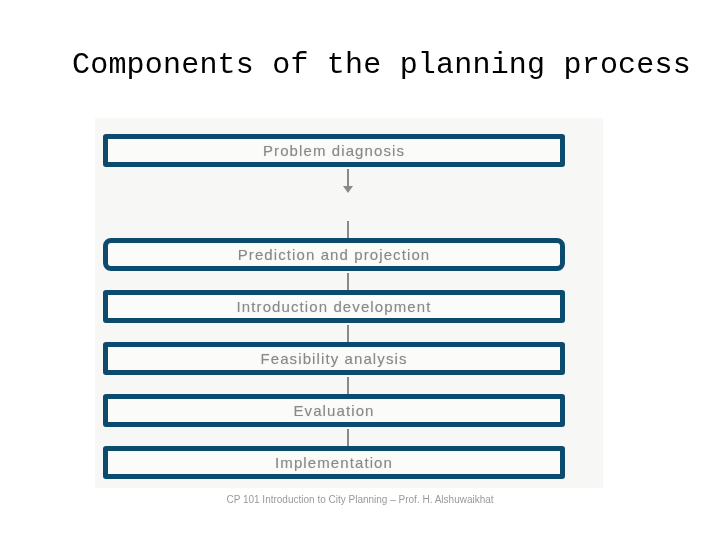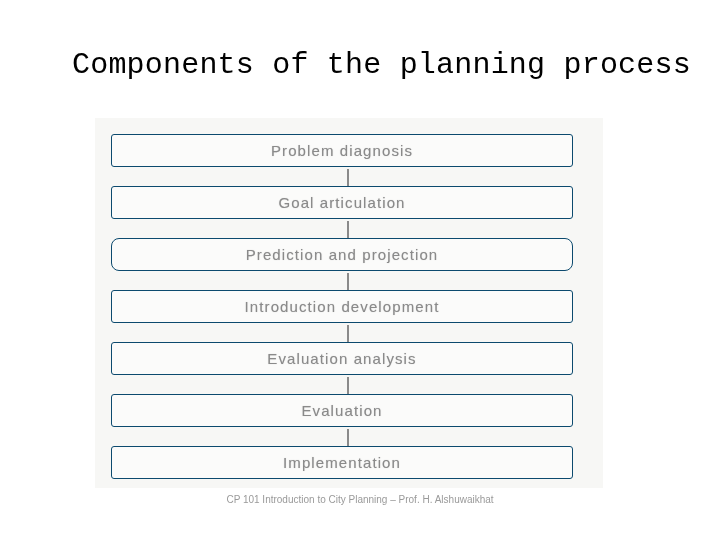--- a/index.html
+++ b/index.html
@@ -40,24 +40,24 @@
   }
   .flow {
     position: absolute;
     left: 0;
     top: 0;
     width: 508px;
     height: 370px;
   }
   .node {
     position: absolute;
-    left: 16px;
+    left: 8px;
     width: 462px;
     height: 33px;
-    border: 1px solid #0c4a6e;
+    border: 5px solid #0c4a6e;
     border-radius: 3px;
     background: #fbfbfa;
     box-sizing: border-box;
     display: flex;
     align-items: center;
     justify-content: center;
     color: #8a8a8a;
     font-size: 15px;
     font-family: "Liberation Sans", sans-serif;
     letter-spacing: 1.1px;
@@ -100,37 +100,34 @@
   <div class="slide-title">Components of the planning process</div>
 
   <div class="diagram-area">
     <div class="flow">
 
       <div class="node" style="top:16px;">
           <span>Problem diagnosis</span>
         </div>
       <div class="arrow" style="top:51px;"></div>
 
-      <div class="node" style="top:68px;">
-          <span>Goal articulation</span>
-        </div>
       <div class="arrow" style="top:103px;"></div>
 
       <div class="node" style="top:120px;border-radius:8px;">
           <span>Prediction and projection</span>
         </div>
       <div class="arrow" style="top:155px;"></div>
 
       <div class="node" style="top:172px;">
           <span>Introduction development</span>
         </div>
       <div class="arrow" style="top:207px;"></div>
 
       <div class="node" style="top:224px;">
-          <span>Evaluation analysis</span>
+          <span>Feasibility analysis</span>
         </div>
       <div class="arrow" style="top:259px;"></div>
 
       <div class="node" style="top:276px;">
           <span>Evaluation</span>
         </div>
       <div class="arrow" style="top:311px;"></div>
 
       <div class="node" style="top:328px;">
           <span>Implementation</span>

